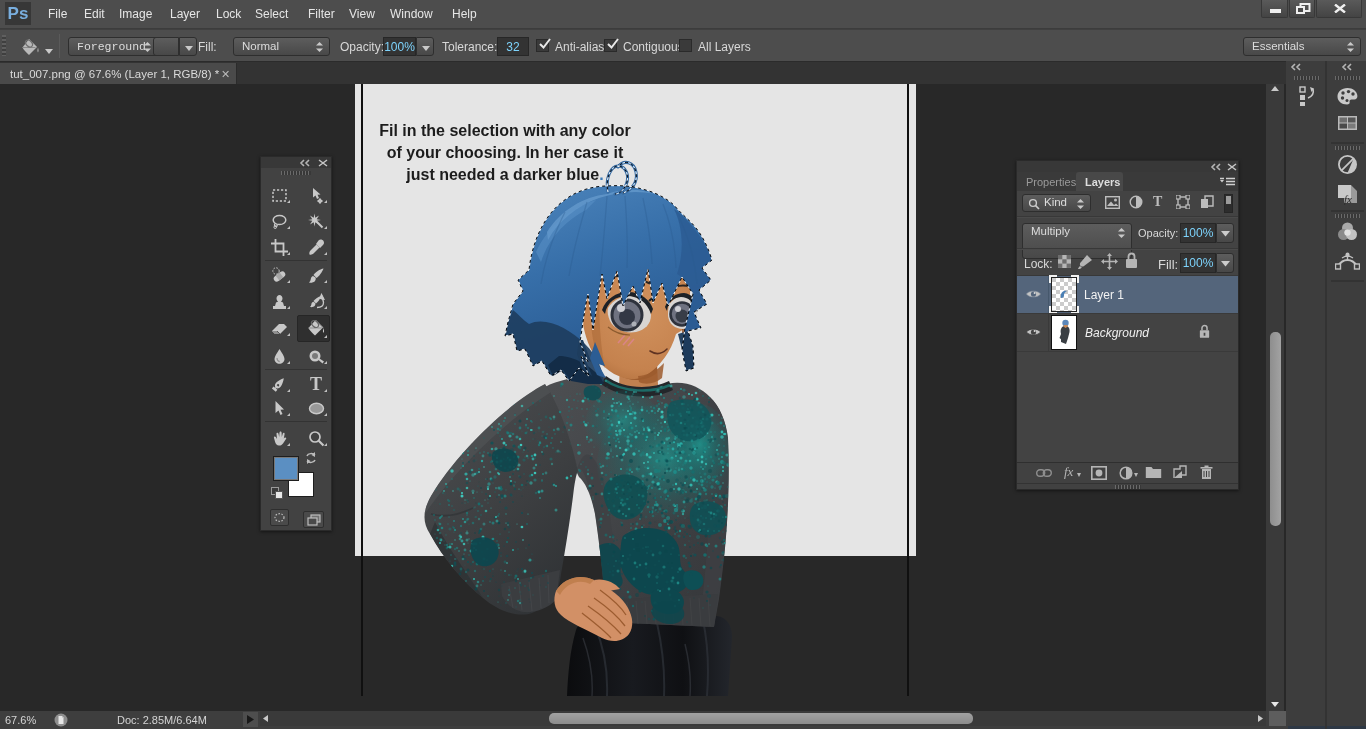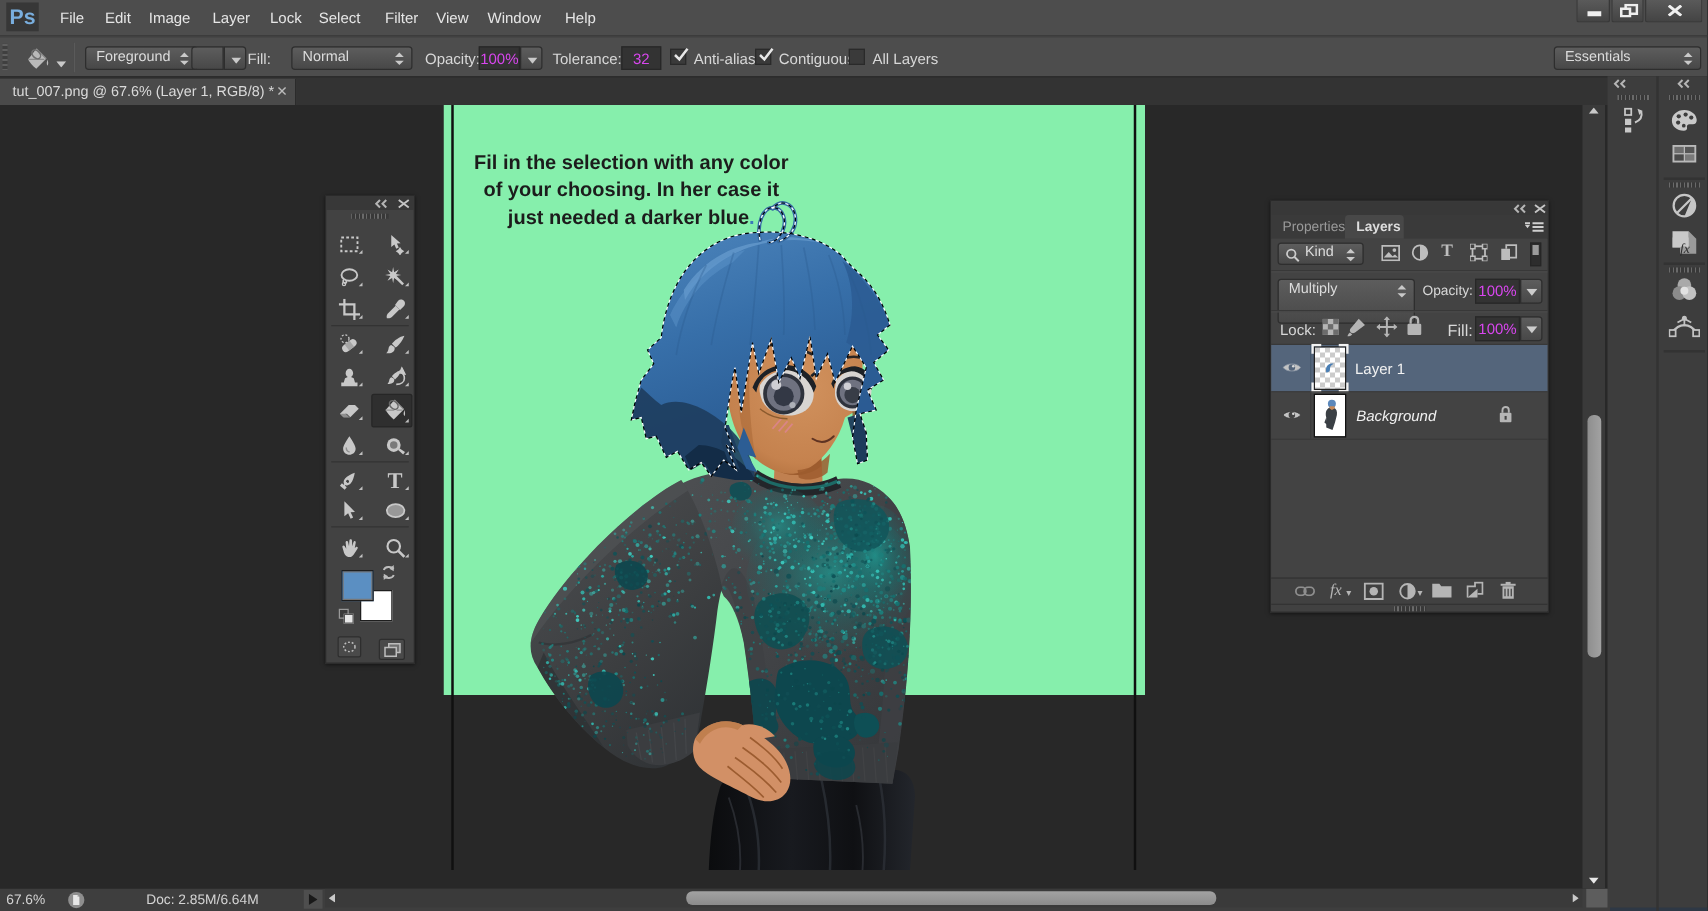--- a/index.html
+++ b/index.html
@@ -19,31 +19,31 @@
   #optbar { left:0; top:28px; width:1366px; height:33px; background:#4d4d4d;
     border-top:1px solid #3c3c3c; box-shadow:0 1px 0 #404040 inset; }
   .grip-v { position:absolute; left:2px; top:6px; width:4px; height:21px;
     background:repeating-linear-gradient(#5f5f5f 0 2px,#3f3f3f 2px 4px); }
   .ddbtn { position:absolute; height:19px; background:linear-gradient(#5d5d5d,#484848);
     border:1px solid #2e2e2e; border-radius:3px; color:#dcdcdc; font-size:11.5px; }
   .ddbtn .txt { position:absolute; left:8px; top:2px; }
   .spin { position:absolute; right:5px; top:3px; width:9px; height:12px; }
   .lab { position:absolute; font-size:12px; color:#d8d8d8; }
   .darkbox { position:absolute; height:19px; background:#333333; border:1px solid #272727;
-    color:#d946ef; font-size:12px; text-align:center; }
+    color:#7dd3fc; font-size:12px; text-align:center; }
   .arrbtn { position:absolute; width:18px; height:19px; background:linear-gradient(#5d5d5d,#484848);
     border:1px solid #2e2e2e; border-radius:0 3px 3px 0; }
   .cb { position:absolute; width:13px; height:13px; background:#3a3a3a; border:1px solid #2a2a2a; }
   
   #tabbar { left:0; top:61px; width:1288px; height:23px; background:#333333; border-top:1px solid #2b2b2b; }
   #tab1 { position:absolute; left:0; top:1px; width:237px; height:22px; background:#4a4a4a;
     border-right:1px solid #2b2b2b; color:#dadada; font-size:11.5px; line-height:22px; }
   
   #canvas { left:0; top:84px; width:1266px; height:627px; background:#282828; }
-  #page { position:absolute; left:355px; top:0; width:561px; height:472px; background:#86efac; }
+  #page { position:absolute; left:355px; top:0; width:561px; height:472px; background:#e5e5e5; }
   
   .panel { position:absolute; background:#434343; border:1px solid #2a2a2a; box-shadow:0 1px 3px rgba(0,0,0,.5); }
   .phead { position:absolute; left:0; top:0; right:0; height:11px; background:#383838; }
   .grip-h { background:repeating-linear-gradient(90deg,#6a6a6a 0 1px,#383838 1px 3px); }
   
   #statusbar { left:0; top:711px; width:1288px; height:18px; background:#3e3e3e; color:#d4d4d4; font-size:11px; }
   
   .sb-track { position:absolute; background:#3a3a3a; }
   .sb-thumb { position:absolute; background:linear-gradient(90deg,#8e8e8e,#a0a0a0); border-radius:5px; }
 </style>
@@ -84,21 +84,21 @@
     <svg class="abs" style="left:20px;top:8px;" width="22" height="20" viewBox="0 0 22 20">
         <path d="M9 2 L17 10 L9 18 C6 15.5 3.5 12.5 2.5 10.5 Z" fill="#b9b9b9"></path>
         <path d="M9 2 L17 10 M2.5 10.5 L15.5 10.5" stroke="#8a8a8a" stroke-width="1"></path>
         <ellipse cx="9" cy="6.5" rx="4" ry="2.8" fill="none" stroke="#6f6f6f" stroke-width="1.2" transform="rotate(45 9 6.5)"></ellipse>
         <path d="M18 10.5 C17.5 12.5 17 14 18 15.5 C19 14 18.5 12.5 18 10.5 Z" fill="#b9b9b9"></path>
       </svg>
       <svg class="abs" style="left:45px;top:20px;" width="8" height="5" viewBox="0 0 8 5">
         <path d="M0 0 L8 0 L4 5 Z" fill="#c9c9c9"></path>
       </svg>
       <div class="abs" style="left:59px;top:5px;width:1px;height:24px;background:#3e3e3e;border-right:1px solid #5a5a5a;"></div>
-    <div class="ddbtn" style="left:68px;top:8px;width:90px;">
+    <div class="ddbtn" style="left:68px;top:8px;width:90px;font-family:Liberation Mono, monospace;">
         <span class="txt">Foreground</span>
         <svg class="spin" style="width:9px;height:12px;" viewBox="0 0 9 12">
           <path d="M1 4.5 L4.5 1 L8 4.5 Z" fill="#c9c9c9"></path>
           <path d="M1 7.5 L4.5 11 L8 7.5 Z" fill="#c9c9c9"></path>
         </svg>
       </div>
     <div class="ddbtn" style="left:153px;top:8px;width:26px;border-radius:3px 0 0 3px;"></div>
     <div class="arrbtn" style="left:179px;top:8px;">
         <svg class="abs" style="left:5px;top:8px;" width="8" height="5" viewBox="0 0 8 5">
           <path d="M0 0 L8 0 L4 5 Z" fill="#c9c9c9"></path>

